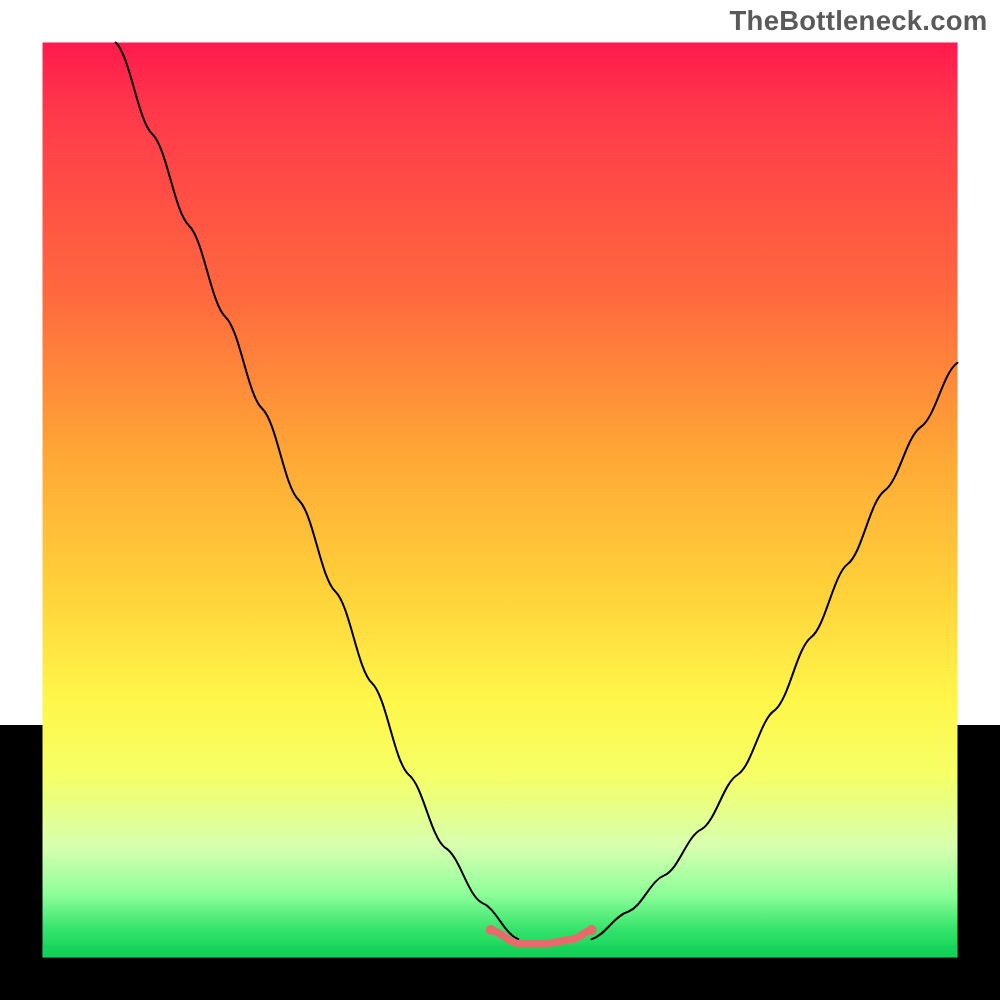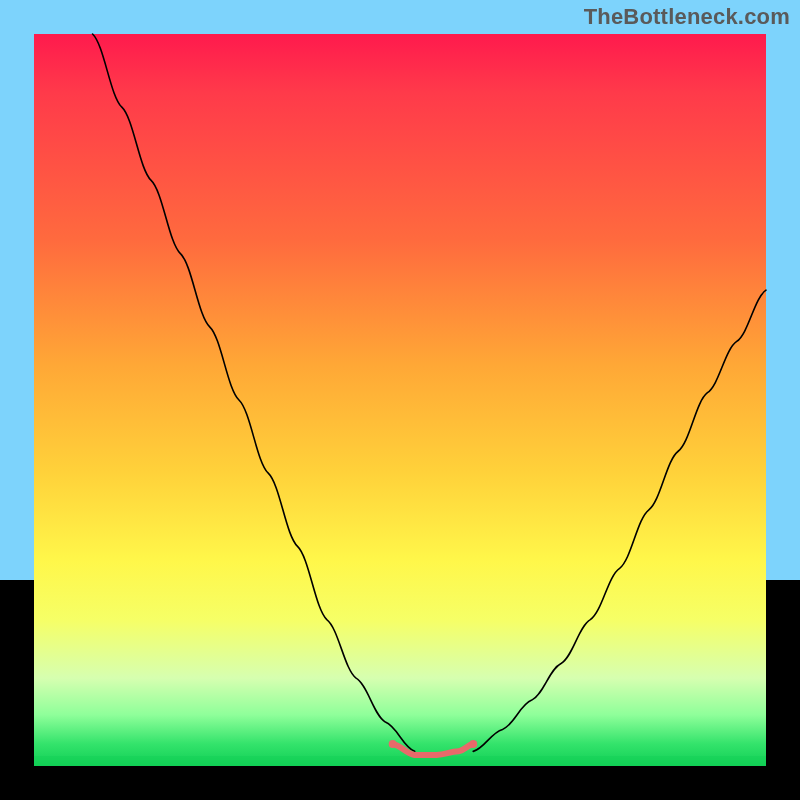--- a/index.html
+++ b/index.html
@@ -8,21 +8,21 @@
     width: 800px;
     height: 800px;
     background: #000;
     overflow: hidden;
     font-family: Arial, Helvetica, sans-serif;
   }
   .frame {
     position: relative;
     width: 800px;
     height: 580px;
-    background: #7dd3fc;
+    background: #ffffff;
   }
   .attribution {
     position: absolute;
     top: 4px;
     right: 10px;
     color: #5a5a5a;
     font-size: 22px;
     font-weight: 600;
     letter-spacing: 0.2px;
     user-select: none;

